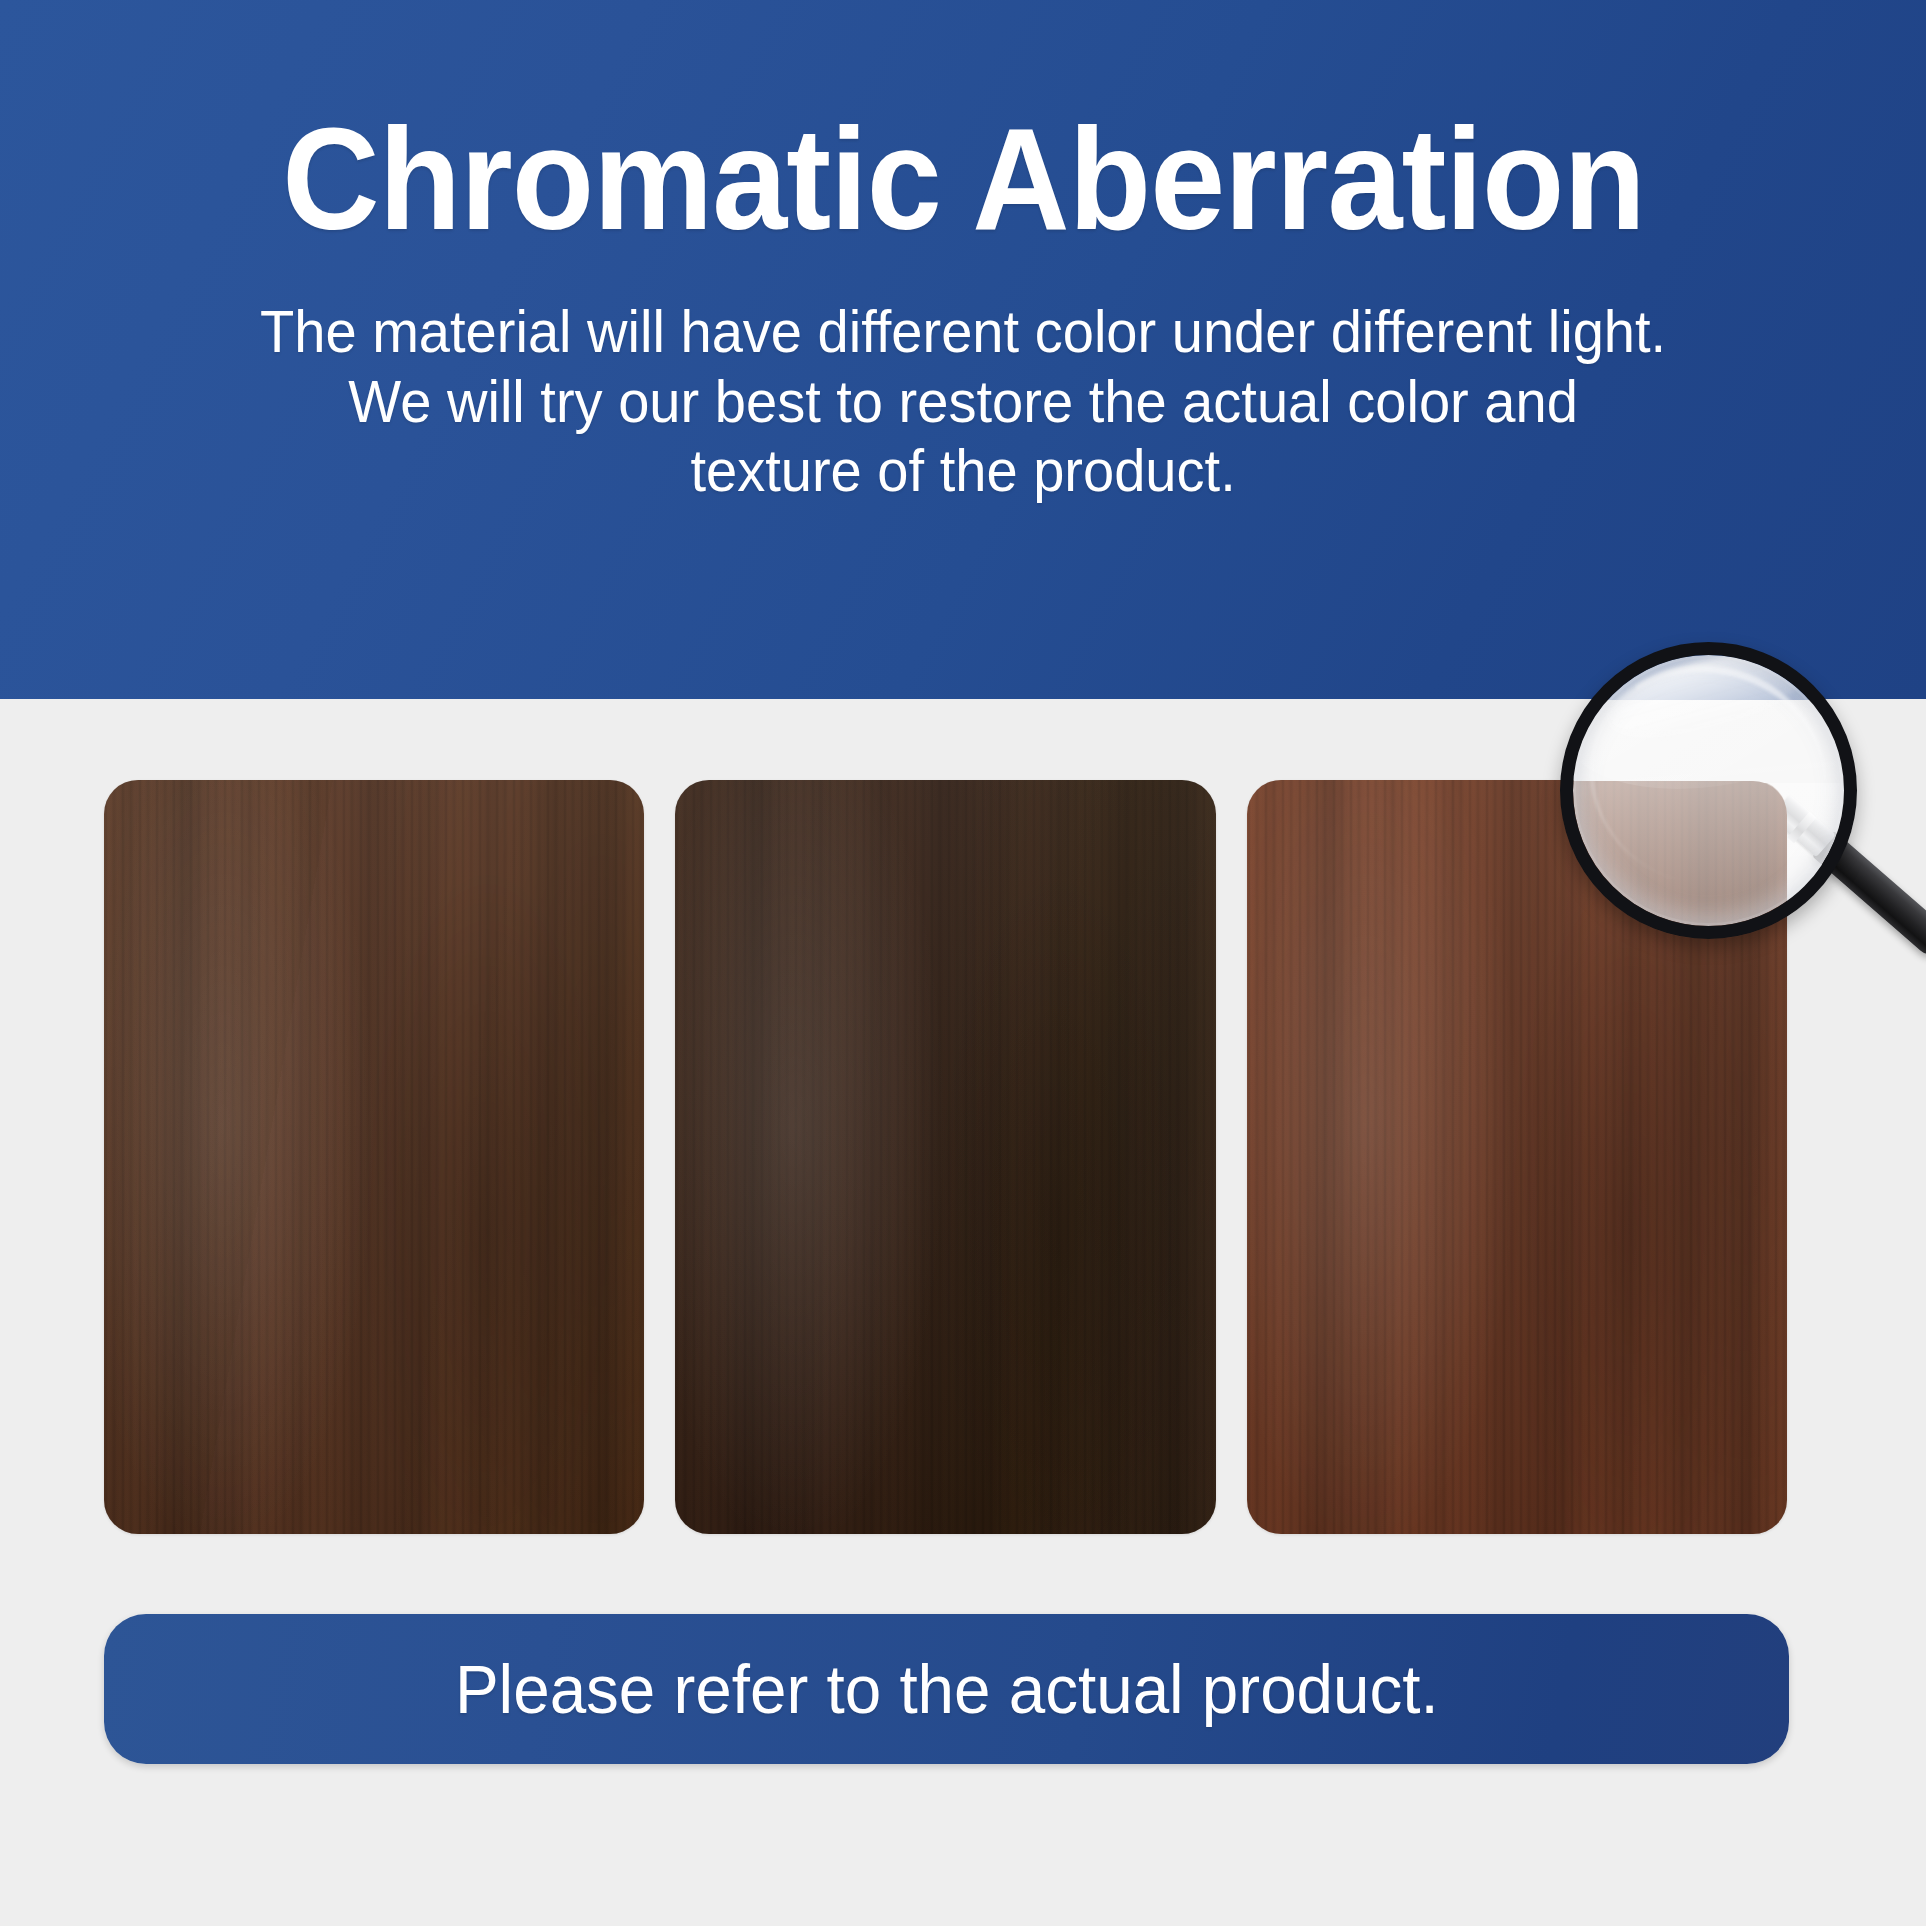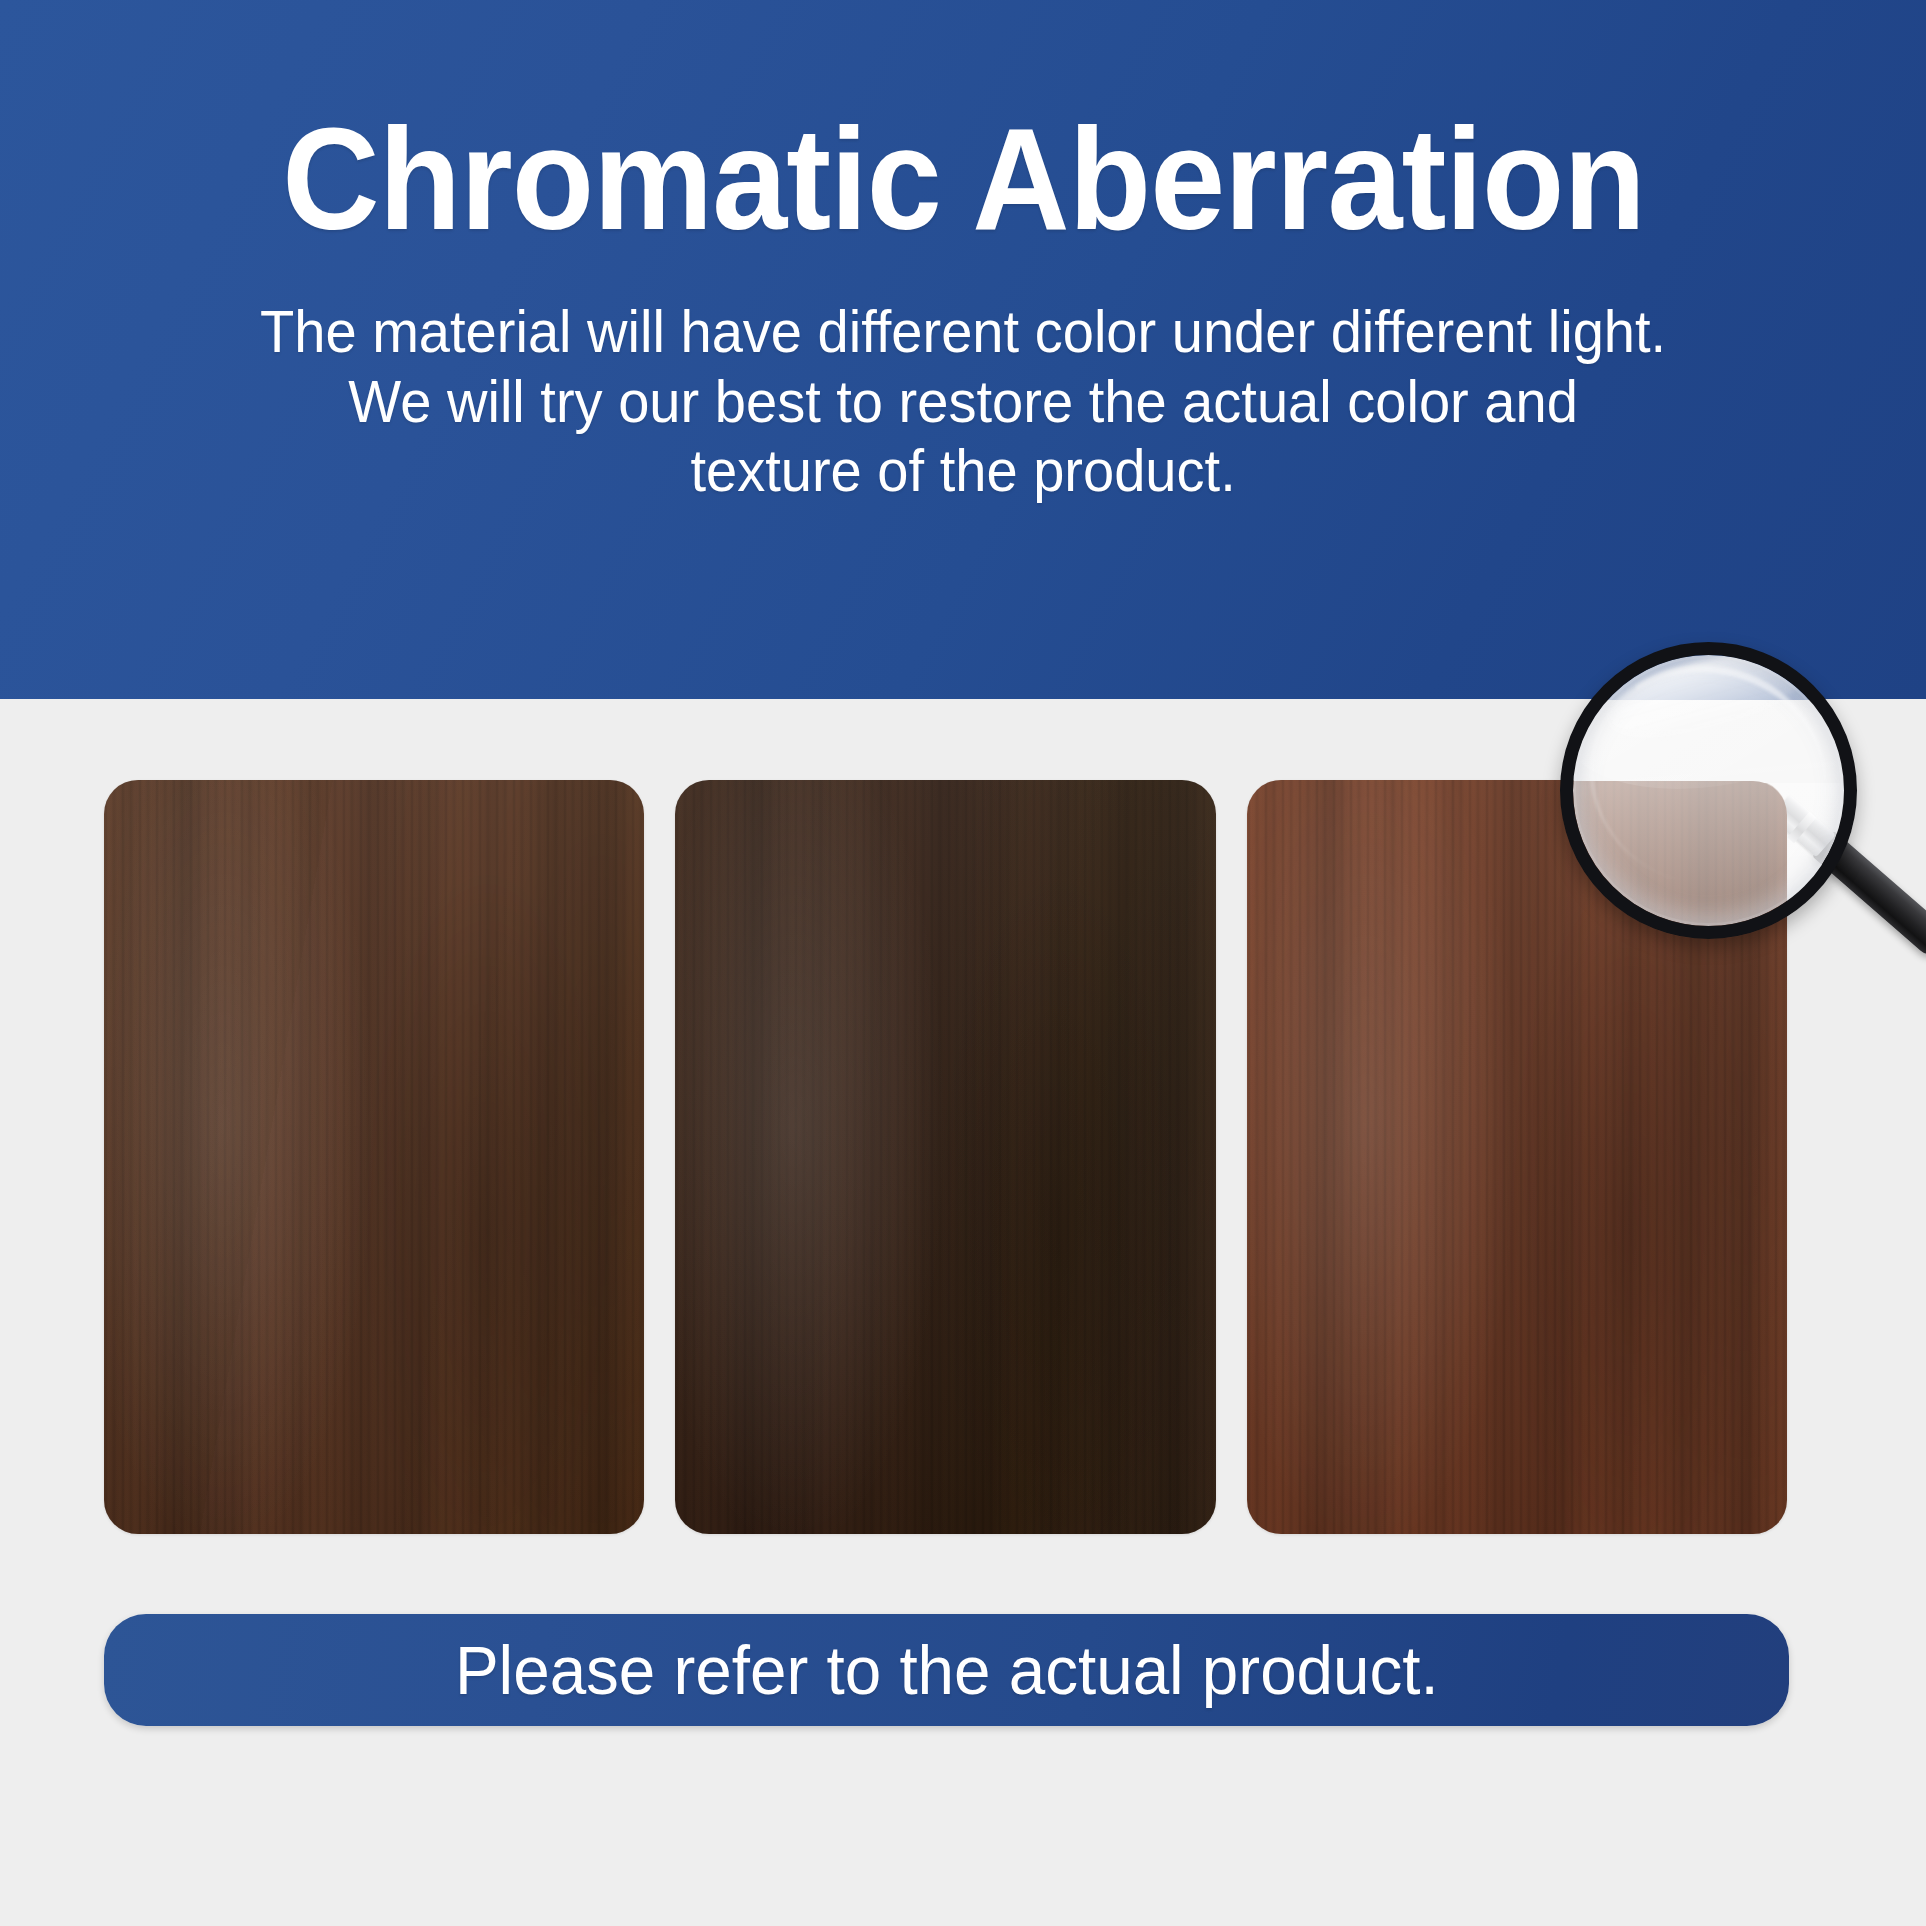--- a/index.html
+++ b/index.html
@@ -162,21 +162,21 @@
     transform:rotate(16deg);
     filter:blur(1.5px);
   }
   .lens-rim{
     position:absolute;inset:0;border-radius:50%;
     box-shadow:inset 0 0 26px rgba(120,130,150,0.35), inset 0 -10px 22px rgba(255,255,255,0.42);
   }
 
   
   .cta{
-    position:absolute;left:104px;top:1614px;width:1685px;height:112px;
+    position:absolute;left:104px;top:1614px;width:1685px;height:150px;
     border-radius:42px;
     background:linear-gradient(100deg,#2d5596 0%,#2a5093 26%,#254a8c 58%,#1f4081 86%,#223f7d 100%);
     box-shadow:0 3px 7px rgba(0,0,0,0.16);
     display:flex;align-items:center;justify-content:center;
     border:0;padding:0;cursor:pointer;
   }
   .cta-label{
     color:#ffffff;font-size:69px;font-weight:500;
     font-family:"Liberation Sans", sans-serif;
     transform:scaleX(0.95);white-space:nowrap;

